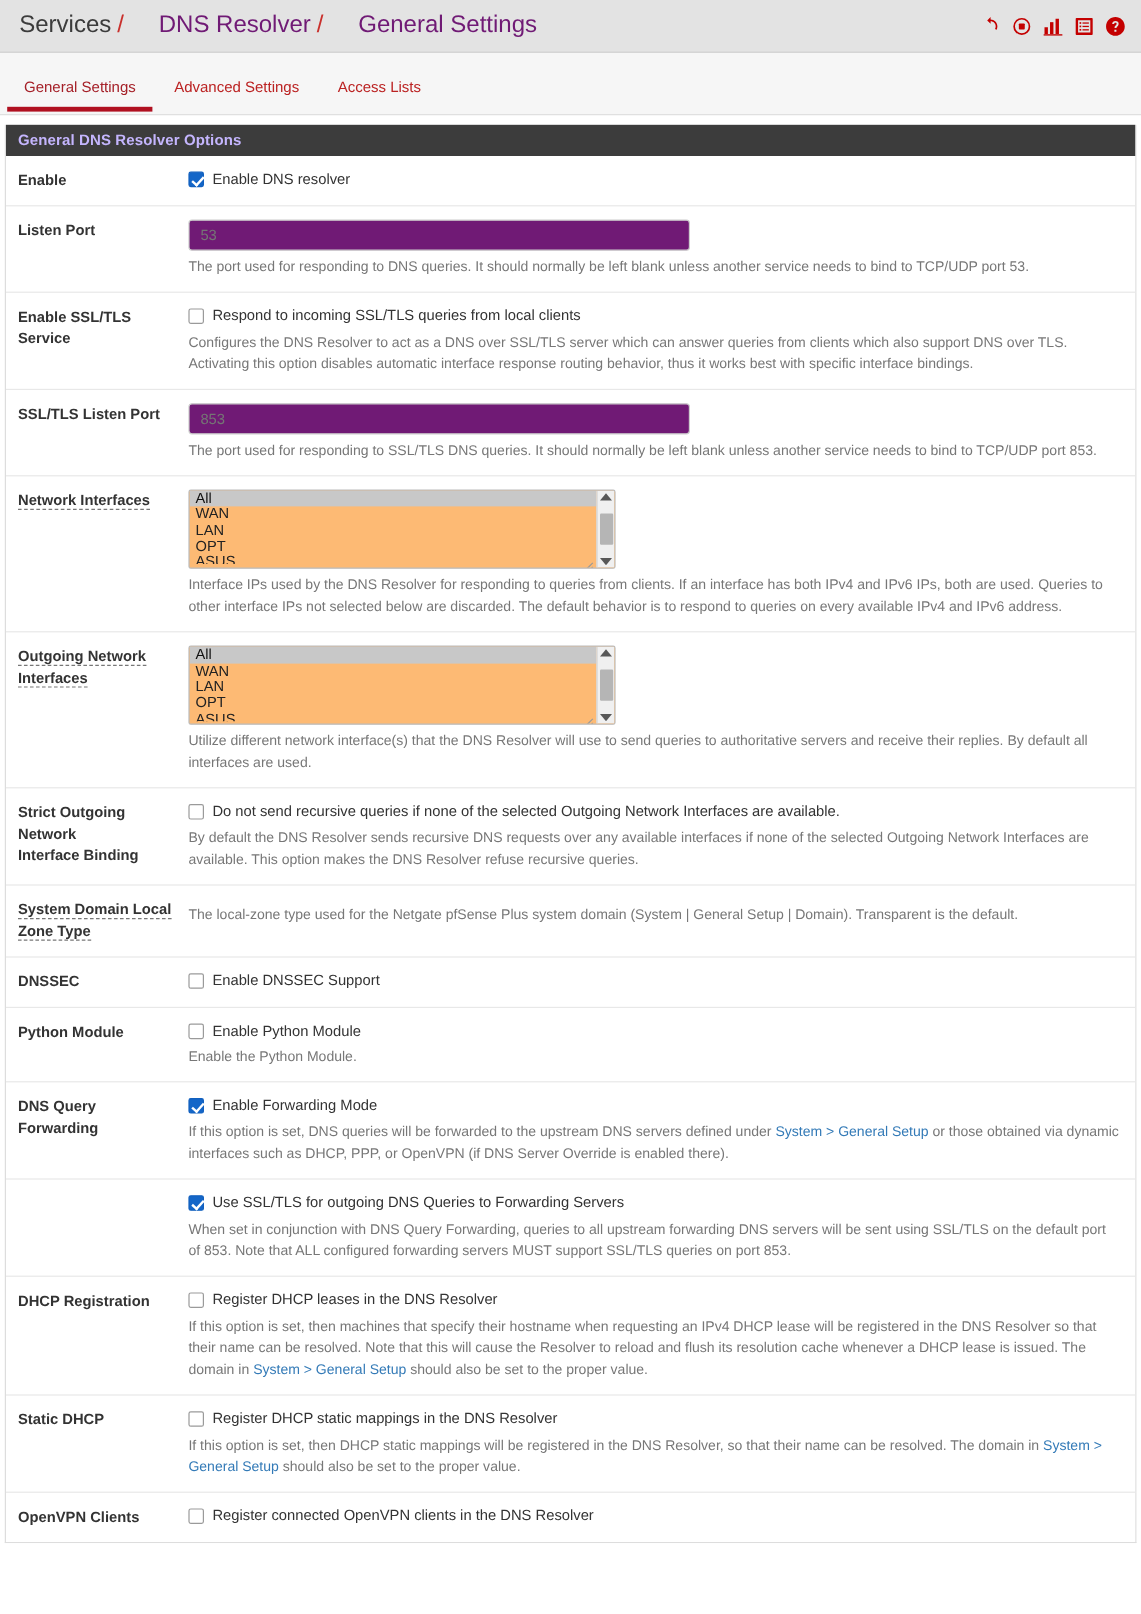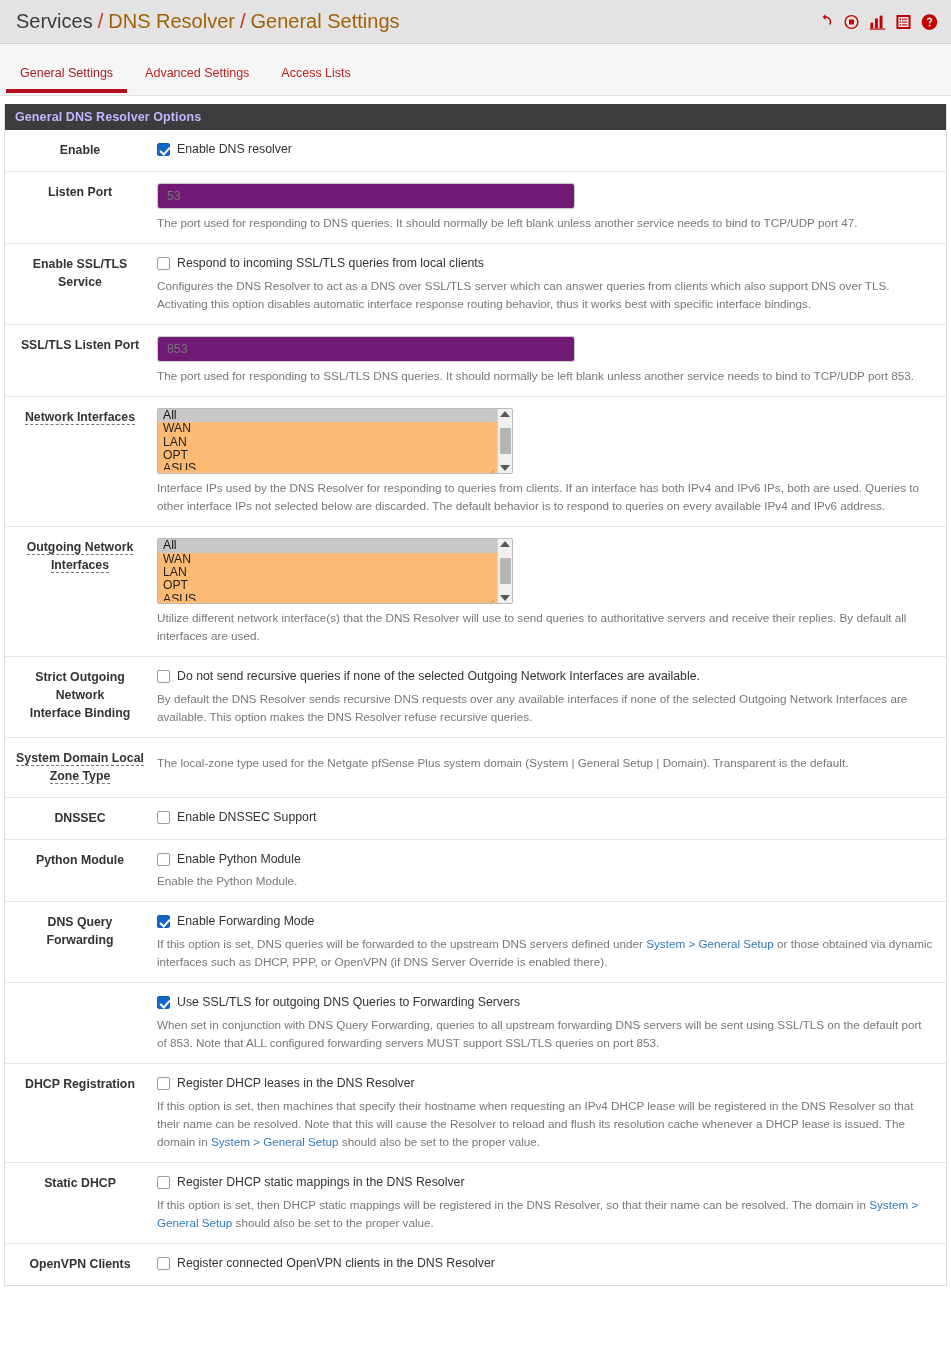--- a/index.html
+++ b/index.html
@@ -15,21 +15,21 @@
     background: #e3e3e3;
     border-bottom: 1px solid #d0d0d0;
     height: 44px;
     display: flex;
     align-items: center;
     padding: 0 14px 0 16px;
     position: relative;
   }
   .crumbs { font-size: 20px; color: #333; display: flex; align-items: baseline; }
   .crumb-static { color: #3c3c3c; }
-  .crumb-link { color: #a16207; text-decoration: none; }
+  .crumb-link { color: #701a75; text-decoration: none; margin-left: 24px; }
   .crumb-sep { color: #c9302c; margin: 0 5px; }
 
   .header-icons {
     position: absolute; right: 13px; top: 50%;
     transform: translateY(-50%);
     display: flex; align-items: center; gap: 9px;
   }
   .hicon { width: 17px; height: 17px; display: block; color: #c40000; }
   .hicon svg { display: block; width: 17px; height: 17px; fill: currentColor; }
 
@@ -70,21 +70,21 @@
   
   .frow {
     display: flex;
     border-bottom: 1px solid #e8e8e8;
     padding: 11px 0 11px 0;
   }
   .frow:last-child { border-bottom: none; }
   .flabel {
     width: 152px;
     min-width: 152px;
-    text-align: center;
+    text-align: left;
     padding: 1px 12px 0 10px;
     font-size: 12.3px;
     font-weight: bold;
     color: #333;
     line-height: 1.45;
   }
   .flabel.dotted span {
     border-bottom: 1px dashed #777;
     cursor: help;
   }
@@ -277,21 +277,21 @@
           <span class="chkbox checked"></span>
           <span class="chklabel">Enable DNS resolver</span>
         </div>
       </div>
     </div>
 
     <div class="frow">
       <div class="flabel">Listen Port</div>
       <div class="fctl">
         <input class="tinput" type="text" placeholder="53" style="">
-        <div class="help">The port used for responding to DNS queries. It should normally be left blank unless another service needs to bind to TCP/UDP port 47.</div>
+        <div class="help">The port used for responding to DNS queries. It should normally be left blank unless another service needs to bind to TCP/UDP port 53.</div>
       </div>
     </div>
 
     <div class="frow">
       <div class="flabel">Enable SSL/TLS Service</div>
       <div class="fctl">
         <div class="chkline">
           <span class="chkbox"></span>
           <span class="chklabel">Respond to incoming SSL/TLS queries from local clients</span>
         </div>

